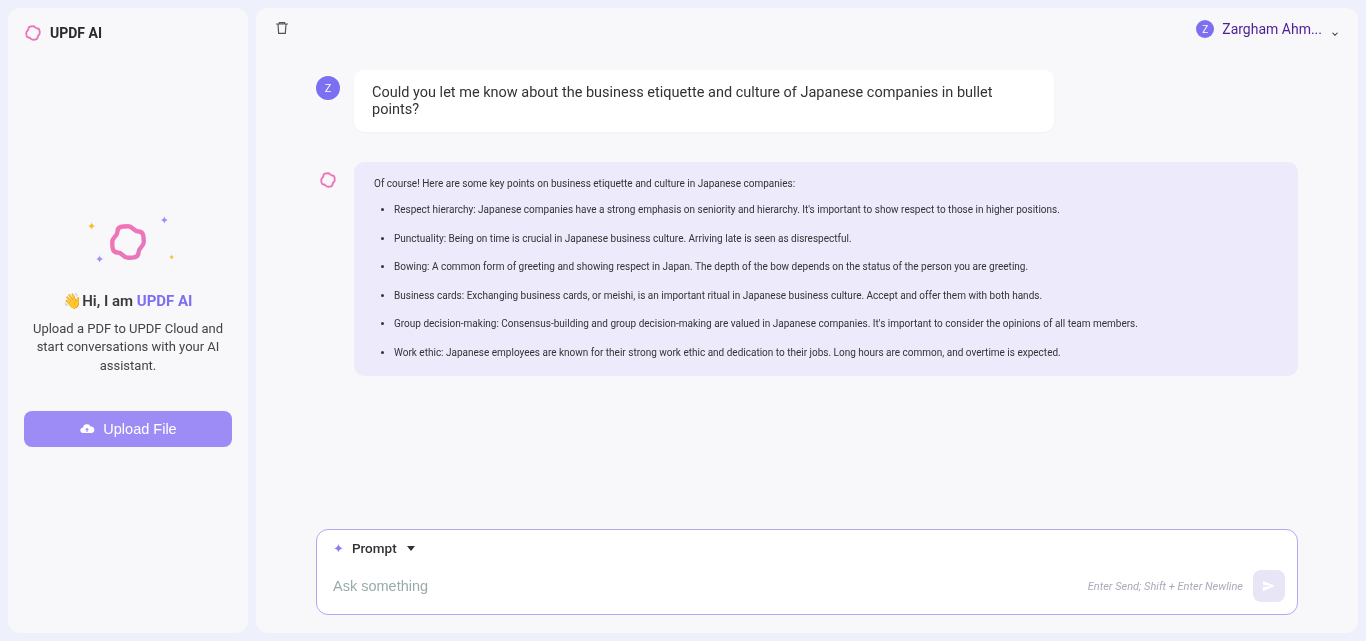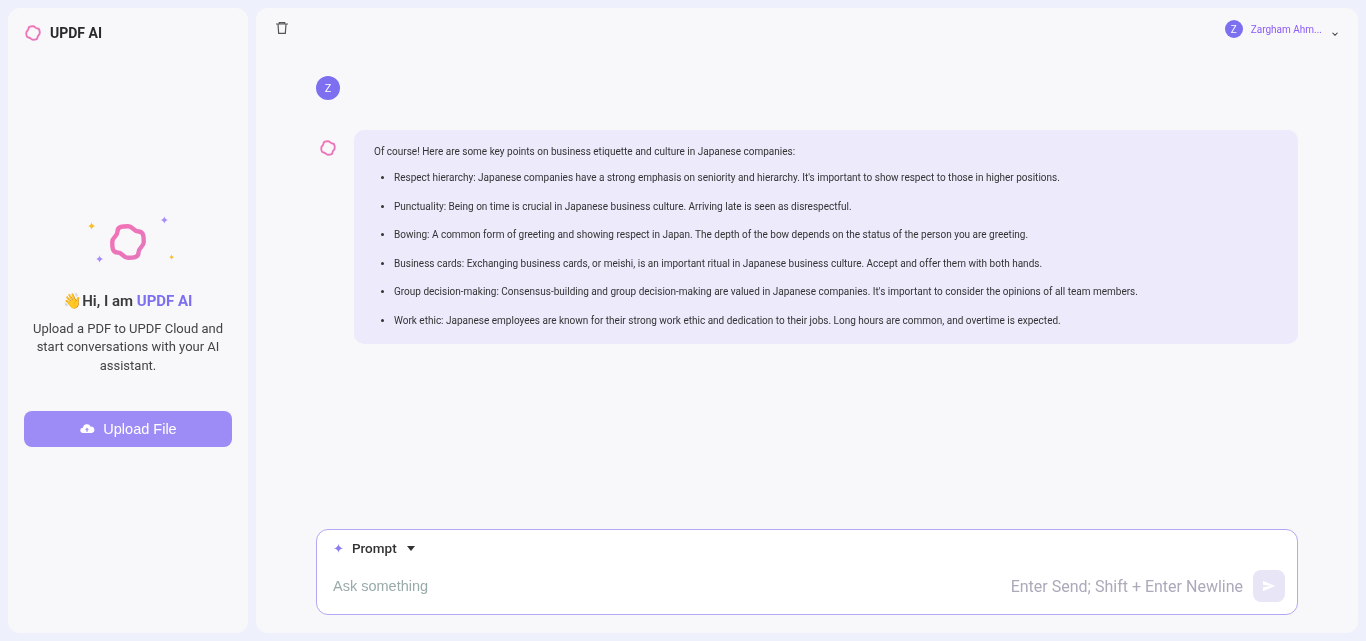--- a/index.html
+++ b/index.html
@@ -147,22 +147,22 @@
   border-radius: 50%;
   background: #7c6ff0;
   color: #fff;
   font-size: 10px;
   display: flex;
   align-items: center;
   justify-content: center;
 }
 
 .user-name {
-  font-size: 10px;
-  color: #8b5cf6;
+  font-size: 14px;
+  color: #4c1d95;
 }
 
 .chev {
   width: 10px;
   height: 10px;
   color: #333;
 }
 
 .chat-area {
   flex: 1;
@@ -270,22 +270,23 @@
   flex: 1;
   border: none;
   outline: none;
   font-size: 14.5px;
   color: #333;
   background: transparent;
 }
 .text-input::placeholder { color: #9aa; }
 
 .hint {
-  font-size: 16px;
+  font-size: 11px;
   color: #aab;
+  font-style: italic;
 }
 
 .send-btn {
   width: 32px;
   height: 32px;
   border-radius: 8px;
   background: #e8e5f7;
   border: none;
   display: flex;
   align-items: center;
@@ -362,20 +363,21 @@
         <svg viewBox="0 0 24 24" fill="none" stroke="currentColor" stroke-width="2.5">
             <path d="M6 9l6 6 6-6"></path>
           </svg>
       </span>
     </div>
   </div>
 
   <div class="chat-area">
     <div class="msg-row">
       <span class="msg-avatar">Z</span>
+      <div class="user-bubble">Could you let me know about the business etiquette and culture of Japanese companies in bullet points?</div>
     </div>
 
     <div class="msg-row">
       <span class="msg-avatar ai">
         <svg viewBox="0 0 24 24">
             <path fill="none" stroke="url(#g3)" stroke-width="2.5" d="M12 3c3 0 3 3 6 3s3 3 3 6-3 3-3 6-3 3-6 3-3-3-6-3-3-3-3-6 3-3 3-6 3-3 6-3z"></path>
             <defs>
               <linearGradient id="g3" x1="0" y1="0" x2="24" y2="24">
                 <stop offset="0" stop-color="#f472b6"></stop>
                 <stop offset="0.4" stop-color="#60a5fa"></stop>

